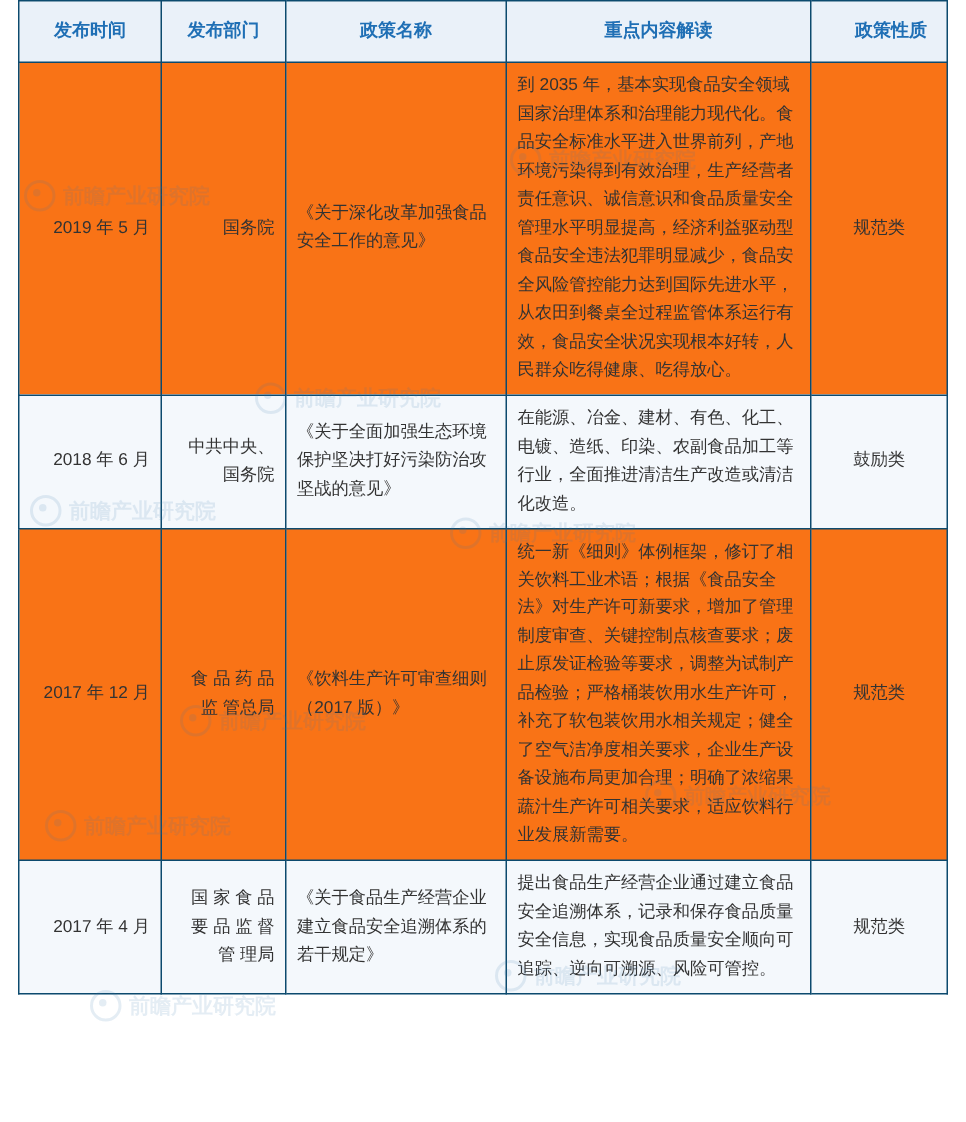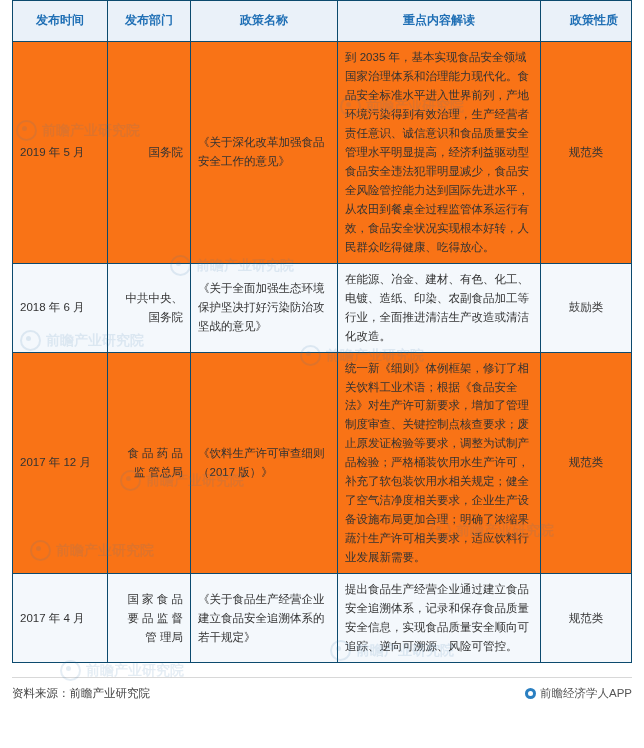--- a/index.html
+++ b/index.html
@@ -46,21 +46,21 @@
   table.policy-table thead th {
     background: #eaf1f9;
     color: #1f6fb5;
     font-weight: bold;
     font-size: 12px;
     text-align: center;
     height: 30px;
     padding: 5px 4px;
   }
   td.c-date {
-    text-align: left;
+    text-align: right;
     color: #333333;
     width: 86px;
   }
   td.c-dept {
     text-align: right;
     color: #333333;
     width: 74px;
   }
   td.c-name {
     text-align: left;
@@ -192,27 +192,20 @@
       <tr class="alt">
         <td class="c-date">2017 年 4 月</td>
         <td class="c-dept">国 家 食 品 要 品 监 督 管 理局</td>
         <td class="c-name">《关于食品生产经营企业建立食品安全追溯体系的若干规定》</td>
         <td class="c-content">提出食品生产经营企业通过建立食品安全追溯体系，记录和保存食品质量安全信息，实现食品质量安全顺向可追踪、逆向可溯源、风险可管控。</td>
         <td class="c-type">规范类</td>
       </tr>
     </tbody>
   </table>
 
-  <div class="footer">
-    <span>资料来源：前瞻产业研究院</span>
-    <span class="footer-right">
-      <span class="qm-logo"></span>
-      <span>前瞻经济学人APP</span>
-    </span>
-  </div>
 
   <div class="wm-mark" style="left:16px; top:120px;">
     <div class="wm-row">
         <span class="wm-circle"></span>
         <span>前瞻产业研究院</span>
       </div>
   </div>
   <div class="wm-mark" style="left:340px; top:96px;">
     <div class="wm-row">
         <span class="wm-circle"></span>

